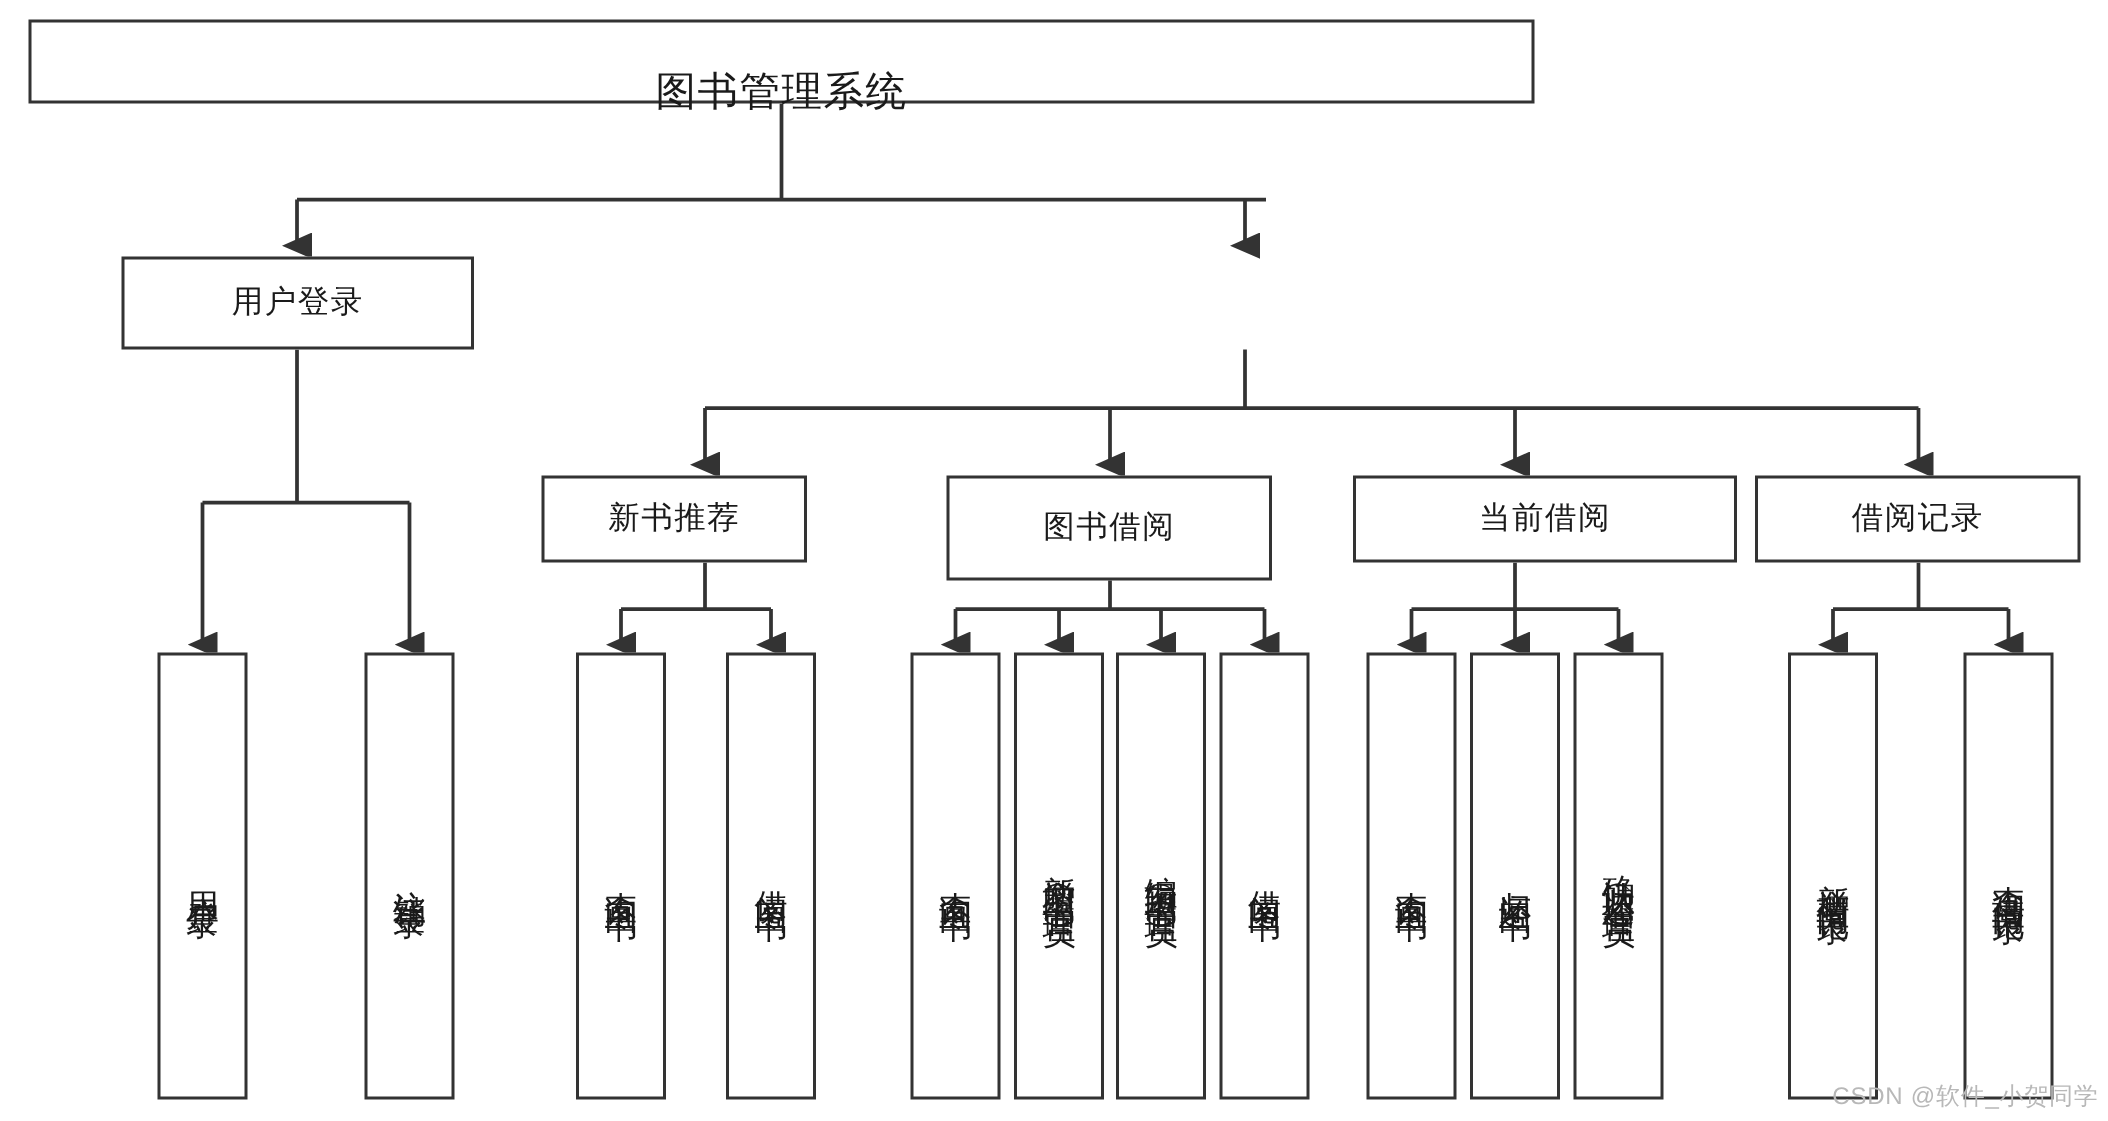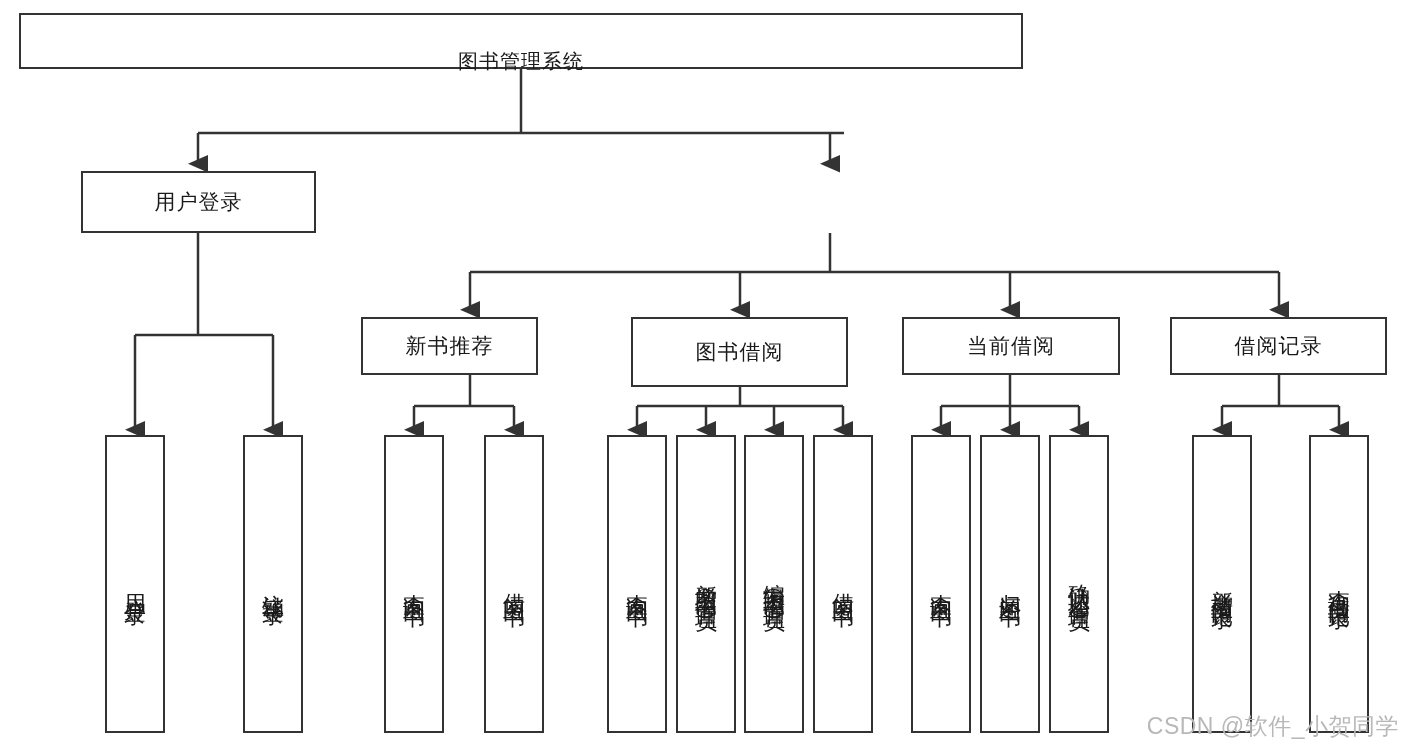--- a/index.html
+++ b/index.html
@@ -42,42 +42,42 @@
     text-align: center;
     line-height: 1.05;
   }
   
   .node.h .label {
     font-size: 21px;
     letter-spacing: 1px;
     white-space: nowrap;
   }
   .node.root .label {
-    font-size: 20px;
+    font-size: 27px;
     margin-top: 40px;
   }
   
   .node.v {
     align-items: center;
     justify-content: center;
     padding: 6px 0;
   }
   .node.v .label {
     writing-mode: vertical-rl;
     text-orientation: upright;
     font-size: 22px;
     letter-spacing: 4px;
     line-height: 1;
     max-height: 100%;
   }
   #watermark {
     position: absolute;
     right: 6px;
     bottom: 5px;
-    font-size: 23px;
+    font-size: 16px;
     color: #b8b8b8;
     letter-spacing: 0.5px;
     z-index: 5;
     white-space: nowrap;
   }
 </style>
 </head>
 <body>
 
 <div id="diagram-root">
@@ -139,21 +139,21 @@
   <div class="node h" style="left:81px; top:171px; width:235px; height:62px;">
     <span class="label">用户登录</span>
   </div>
 
   <div class="node h" style="left:361px; top:317px; width:177px; height:58px;">
     <span class="label">新书推荐</span>
   </div>
   <div class="node h" style="left:631px; top:317px; width:217px; height:70px;">
     <span class="label">图书借阅</span>
   </div>
-  <div class="node h" style="left:902px; top:317px; width:218px; height:58px;">
+  <div class="node h" style="left:902px; top:317px; width:256px; height:58px;">
     <span class="label">当前借阅</span>
   </div>
   <div class="node h" style="left:1170px; top:317px; width:217px; height:58px;">
     <span class="label">借阅记录</span>
   </div>
 
   <div class="node v" style="left:105px; top:435px; width:60px; height:298px;">
     <span class="label">用户登录</span>
   </div>
   <div class="node v" style="left:243px; top:435px; width:60px; height:298px;">

